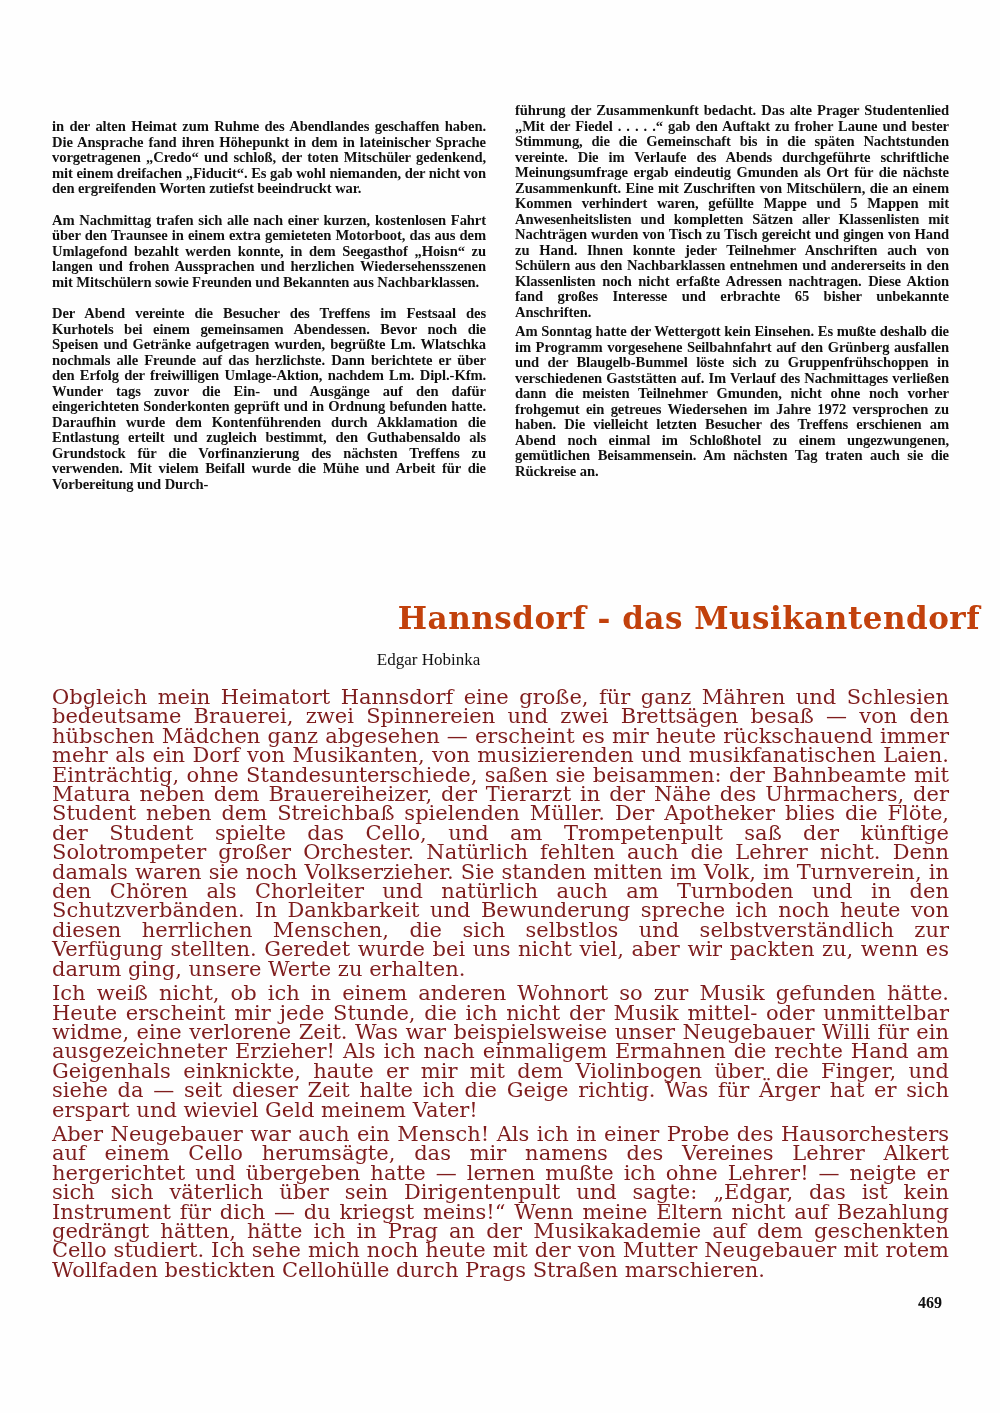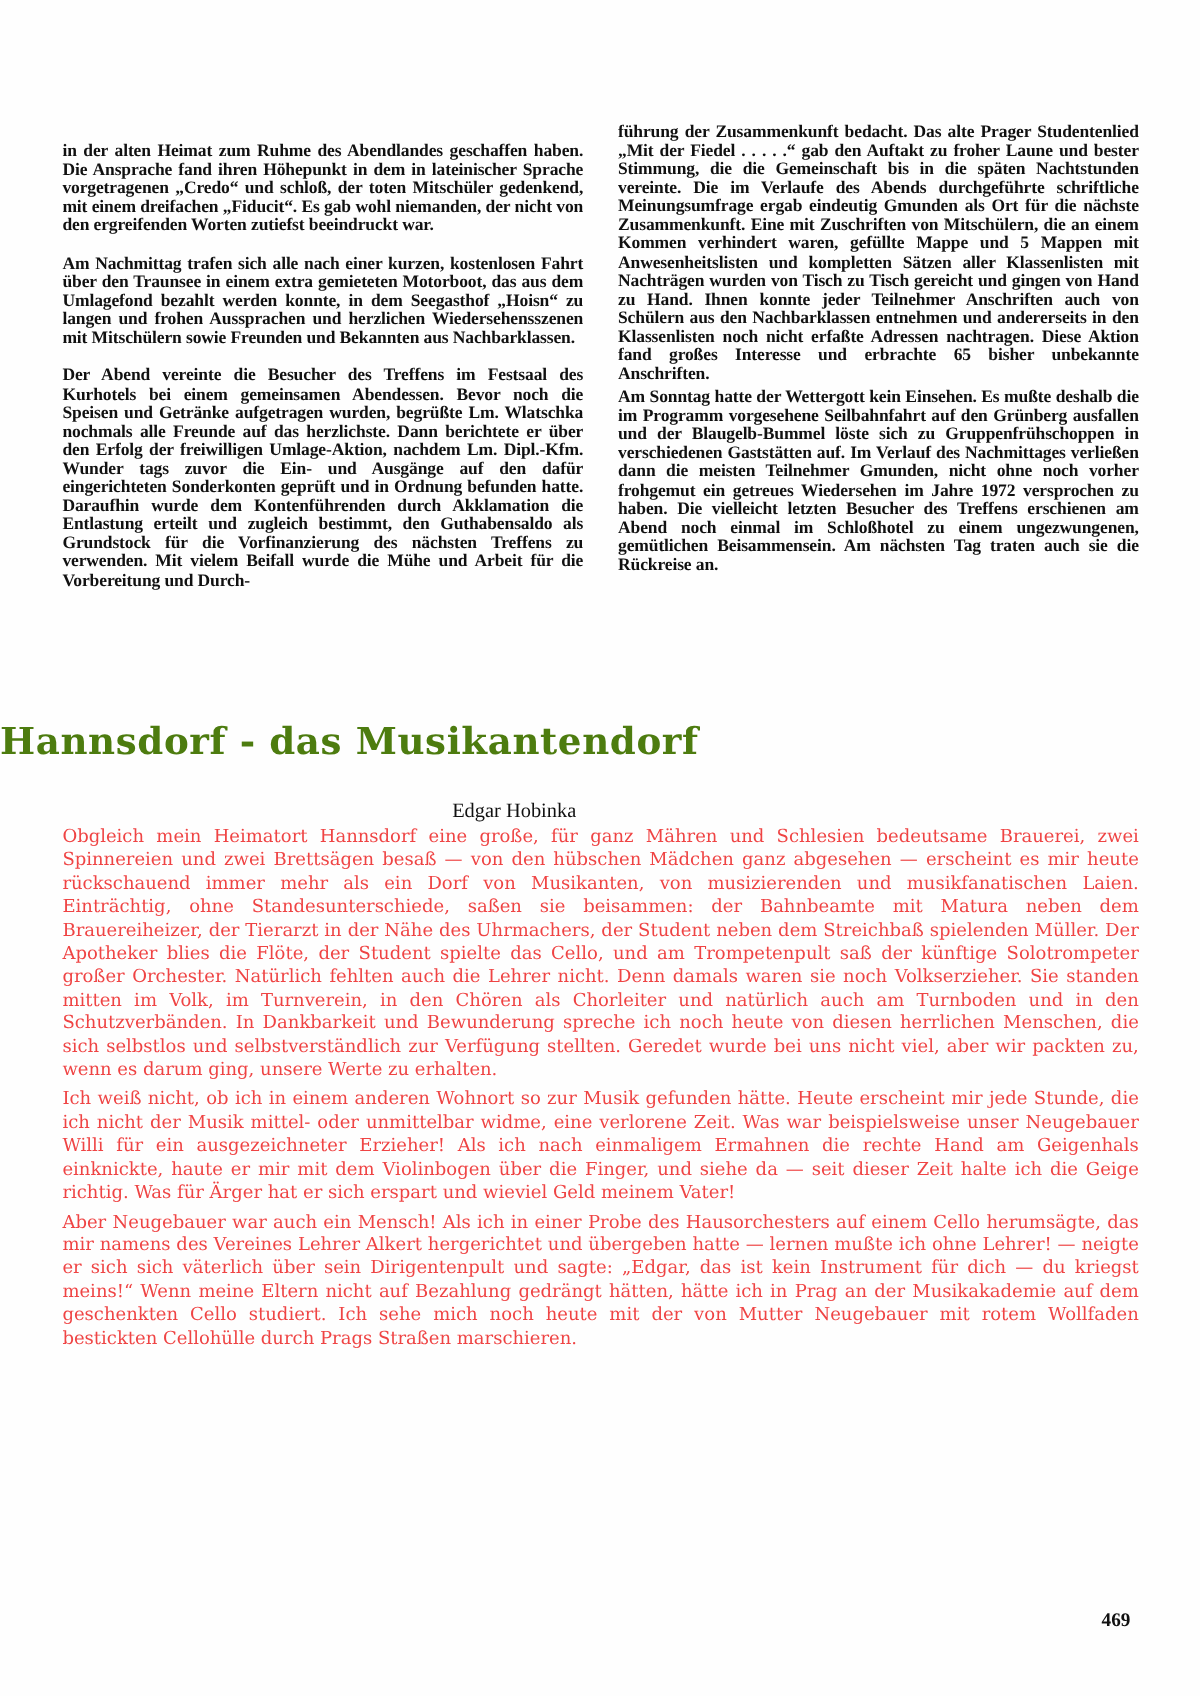--- a/index.html
+++ b/index.html
@@ -2,25 +2,25 @@
 <html><head>
 <meta charset="utf-8">
 <style>
   html, body { margin: 0; padding: 0; background: #ffffff; }
   body { width: 1000px; height: 1413px; position: relative; overflow: hidden; color: #111; }
   .page { position: absolute; left: 0; top: 0; width: 1000px; height: 1413px; background: #fefefe; }
   .cols { position: absolute; top: 103px; left: 52px; width: 897px; display: flex; justify-content: space-between; }
   .col { width: 434px; font-family: "Liberation Serif", "DejaVu Serif", serif; font-size: 14.6px; line-height: 15.5px; font-weight: bold; text-align: justify; letter-spacing: -0.1px; }
   .col p { margin: 16px 0 8px 0; }
   .col.right p { margin: 0 0 4px 0; }
-  .title { position: absolute; top: 600px; left: 0; width: 980px; text-align: left; font-family: "DejaVu Serif", serif; font-weight: bold; font-size: 31px; letter-spacing: 0.5px; color: #4d7c0f; }
-  .author { position: absolute; top: 650px; left: 0; width: 857px; text-align: center; font-family: "Liberation Serif", serif; font-size: 17px; color: #111; margin-top: 16px; }
-  .body { position: absolute; top: 688px; left: 52px; width: 897px; font-family: "DejaVu Serif", serif; font-size: 15px; line-height: 19.4px; text-align: justify; color: #ef4444; }
+  .title { position: absolute; top: 600px; left: 0; width: 980px; text-align: right; font-family: "DejaVu Serif", serif; font-weight: bold; font-size: 31px; letter-spacing: 0.5px; color: #c2410c; }
+  .author { position: absolute; top: 650px; left: 0; width: 857px; text-align: center; font-family: "Liberation Serif", serif; font-size: 17px; color: #111; }
+  .body { position: absolute; top: 688px; left: 52px; width: 897px; font-family: "DejaVu Serif", serif; font-size: 21px; line-height: 19.4px; text-align: justify; color: #7f1d1d; }
   .body p { margin: 0 0 5px 0; }
-  .pagenum { position: absolute; top: 1342px; left: 918px; font-family: "Liberation Serif", serif; font-weight: bold; font-size: 16px; }
+  .pagenum { position: absolute; top: 1294px; left: 918px; font-family: "Liberation Serif", serif; font-weight: bold; font-size: 16px; }
 </style>
 </head>
 <body>
 
 <div class="page">
 
   <div class="cols">
     <div class="col left">
       <p>in der alten Heimat zum Ruhme des Abendlandes geschaffen haben. Die Ansprache fand ihren Höhepunkt in dem in lateinischer Sprache vorgetragenen „Credo“ und schloß, der toten Mitschüler gedenkend, mit einem dreifachen „Fiducit“. Es gab wohl niemanden, der nicht von den ergreifenden Worten zutiefst beeindruckt war.</p>
       <p>Am Nachmittag trafen sich alle nach einer kurzen, kostenlosen Fahrt über den Traunsee in einem extra gemieteten Motorboot, das aus dem Umlagefond bezahlt werden konnte, in dem Seegasthof „Hoisn“ zu langen und frohen Aussprachen und herzlichen Wiedersehensszenen mit Mitschülern sowie Freunden und Bekannten aus Nachbarklassen.</p>

